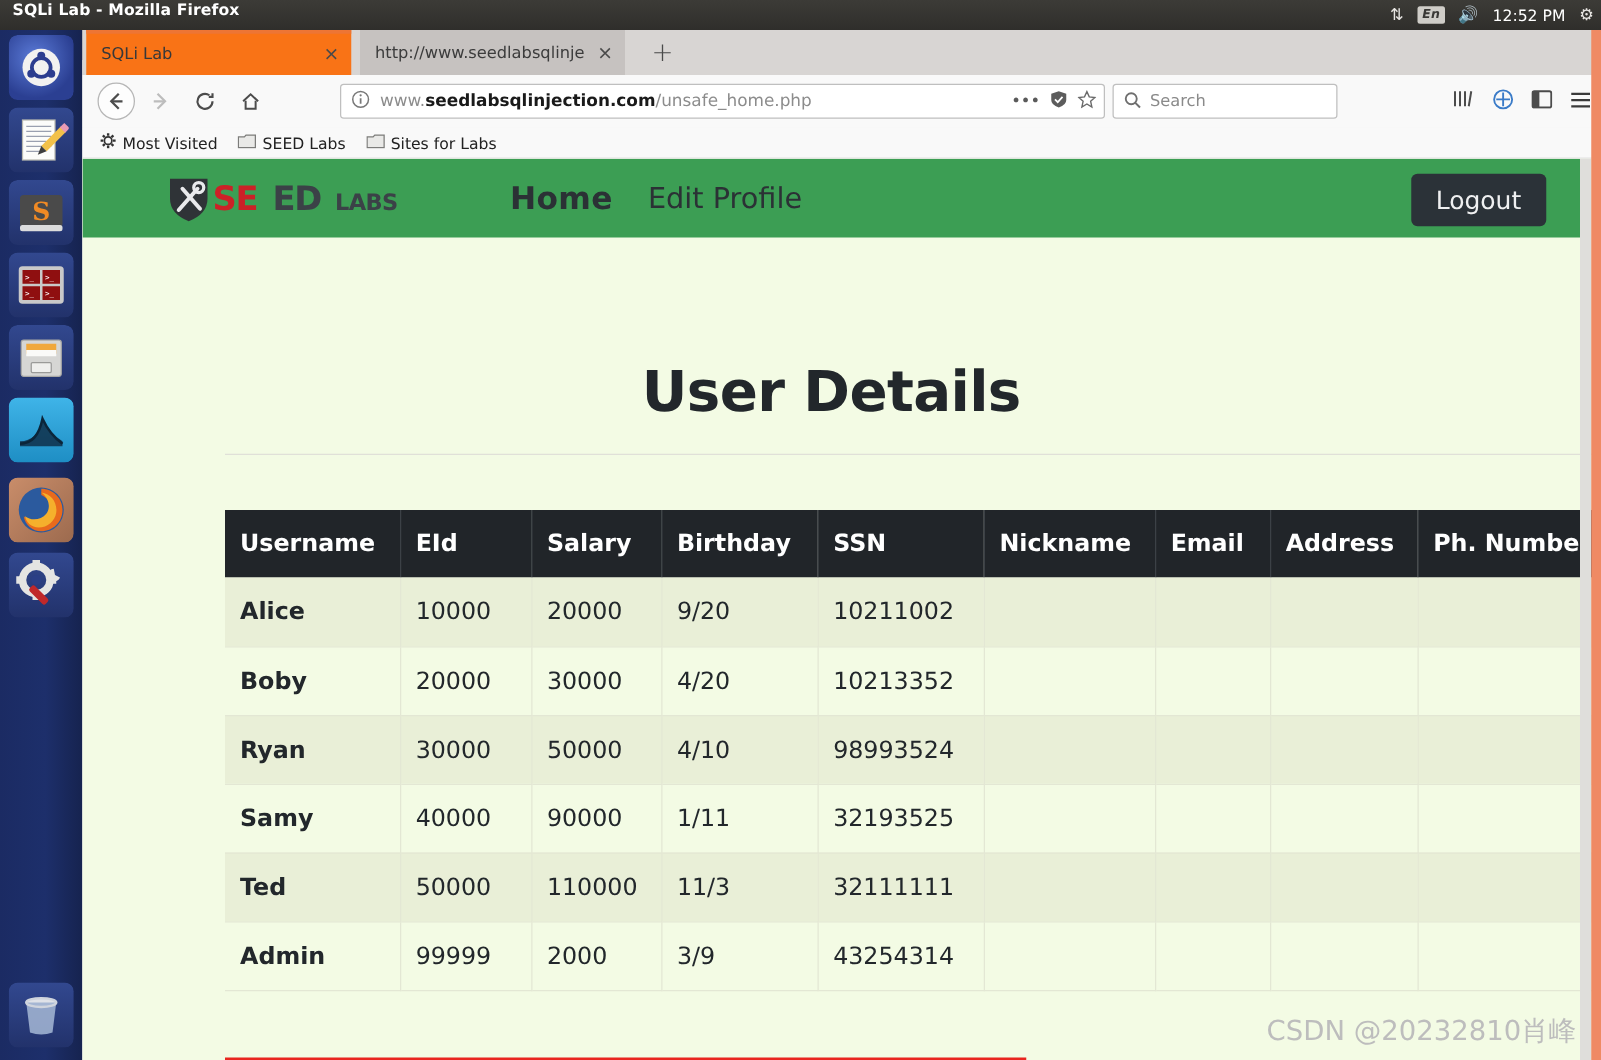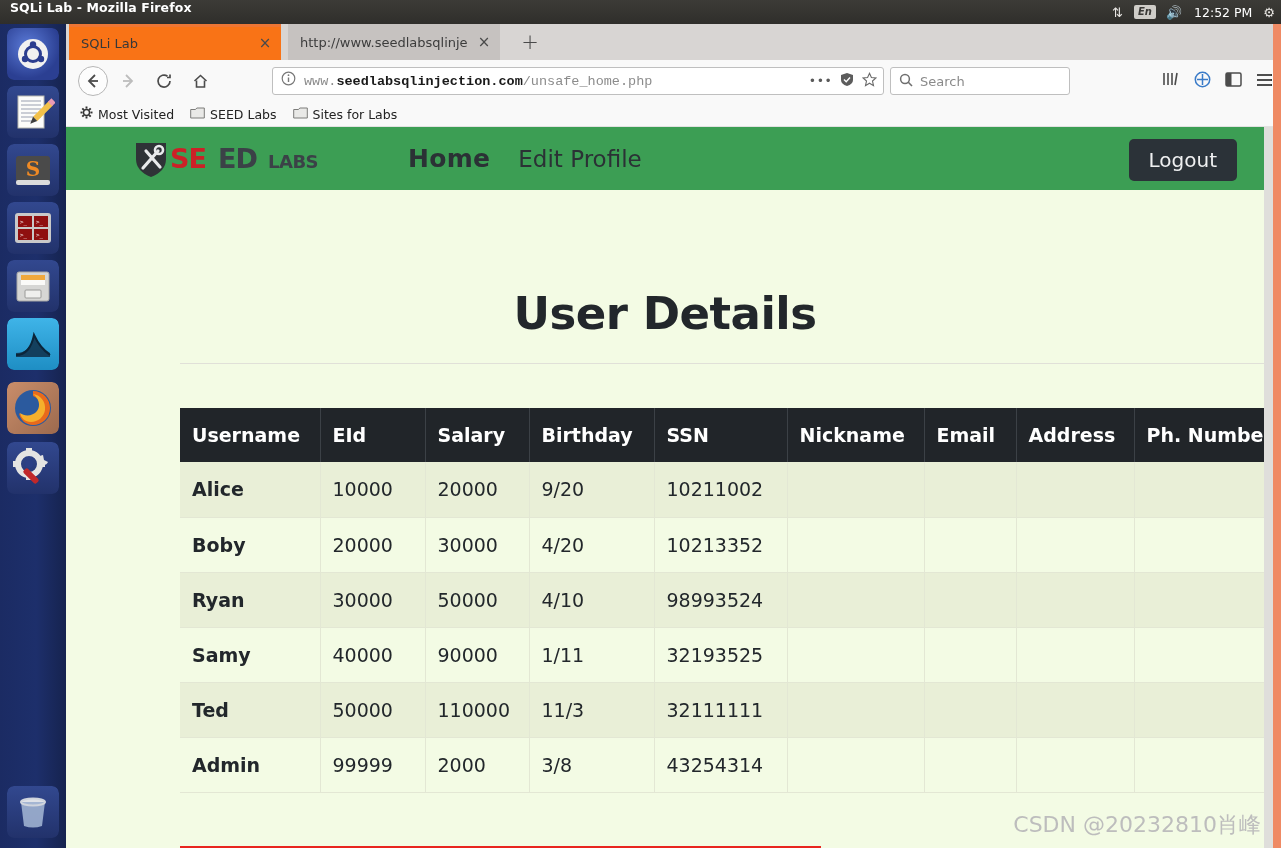--- a/index.html
+++ b/index.html
@@ -88,21 +88,21 @@
     color: #4c4c4c;
   }
   #backbtn {
     border: 1px solid #b6b6b6; border-radius: 50%;
     width: 30px; height: 30px; margin-left: 12px; background: #fdfdfd;
   }
   #fwdbtn { color: #b9b9b9; }
   #urlbar {
     position: absolute; left: 206px; top: 7px; width: 612px; height: 28px;
     background: #fff; border: 1px solid #bfbfbf; border-radius: 3px;
-    display: flex; align-items: center; padding: 0 6px 0 8px; font-family: Liberation Mono, monospace;
+    display: flex; align-items: center; padding: 0 6px 0 8px;
   }
   #url-text {
     flex: 1; font-size: 13.5px; color: #8c8c8c; margin-left: 8px;
     white-space: nowrap; overflow: hidden;
   }
   #url-text b { color: #1a1a1a; font-weight: bold; }
   .ub-icon { color: #5a5a5a; margin-left: 8px; font-size: 13px; }
   #searchbar {
     position: absolute; left: 824px; top: 7px; width: 180px; height: 28px;
     background: #fff; border: 1px solid #bfbfbf; border-radius: 3px;
@@ -585,21 +585,21 @@
               <td>32111111</td>
               <td></td>
               <td></td>
               <td></td>
               <td></td>
             </tr>
             <tr>
               <td class="uname">Admin</td>
               <td>99999</td>
               <td>2000</td>
-              <td>3/8</td>
+              <td>3/9</td>
               <td>43254314</td>
               <td></td>
               <td></td>
               <td></td>
               <td></td>
             </tr>
           </tbody>
       </table>
     </div>
 

